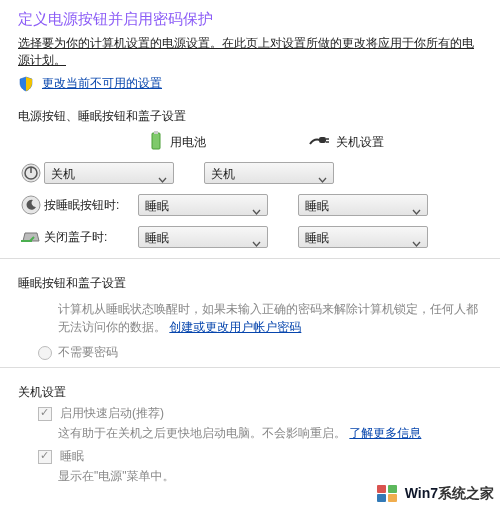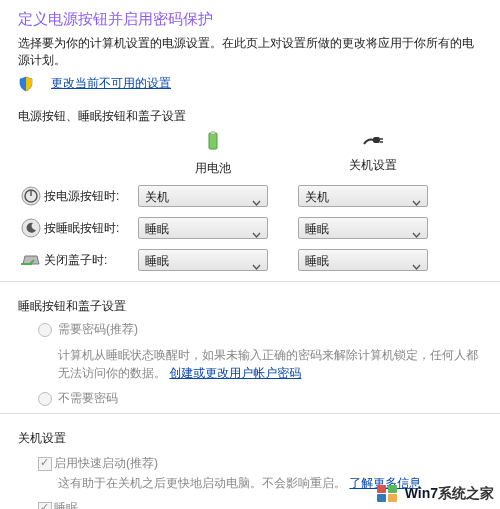--- a/index.html
+++ b/index.html
@@ -19,25 +19,26 @@
 }
 .title {
   color: #8b5cf6;
   font-size: 15px;
   padding: 10px 0 6px 0;
 }
 .subtitle {
   font-size: 12px;
   color: #222;
   margin-bottom: 6px;
+  text-decoration: underline;
 }
 .shield-link {
   display: flex;
   align-items: center;
-  gap: 17px;
+  gap: 8px;
   margin-bottom: 14px;
 }
 .shield-icon svg { display:block; }
 a.link {
   color: #0645ad;
   text-decoration: underline;
   cursor: pointer;
 }
 .section-label {
   font-size: 12px;
@@ -47,21 +48,20 @@
   display: flex;
   align-items: center;
   padding-left: 130px;
   margin: 6px 0 8px 0;
 }
 .header-col {
   width: 130px;
   display: flex;
   align-items: center;
   gap: 6px;
-  flex-direction: column;
 }
 .header-col + .header-col { margin-left: 30px; }
 
 .settings-row {
   display: flex;
   align-items: center;
   margin: 6px 0 10px 0;
 }
 .row-icon { width: 26px; display:flex; justify-content:center; }
 .row-label {
@@ -111,22 +111,22 @@
 }
 .option-desc {
   padding-left: 20px;
   margin-bottom: 8px;
   line-height: 1.5;
   margin-top: 8px;
 }
 .checkbox-row {
   display:flex;
   align-items:center;
-  gap:2px;
-  margin: 8px 0 2px 0;
+  gap:8px;
+  margin: 2px 0 2px 0;
 }
 .checkbox-desc {
   padding-left: 20px;
   margin-bottom: 6px;
   line-height: 1.5;
 }
 .radio-disabled {
   width:12px;height:12px;border:1px solid #bbb;border-radius:50%;background:#f4f4f4;display:inline-block;
 }
 .checkbox-disabled {
@@ -203,21 +203,20 @@
   </div>
 
   <div class="settings-row">
     <span class="row-icon">
       <svg width="20" height="20" viewBox="0 0 20 20">
           <circle cx="10" cy="10" r="9" fill="#e6e6e6" stroke="#999"></circle>
           <circle cx="10" cy="10" r="6" fill="none" stroke="#555" stroke-width="1.5"></circle>
           <line x1="10" y1="4" x2="10" y2="10" stroke="#555" stroke-width="1.5"></line>
         </svg>
     </span>
-    <span class="row-label">按电源按钮时:</span>
     <div class="dropdown">
       <span>关机</span>
       <span class="chev">
           <svg width="9" height="6">
             <path d="M1 1 L4.5 5 L8 1" stroke="#555" fill="none" stroke-width="1.3"></path>
           </svg>
         </span>
     </div>
     <div class="dropdown">
       <span>关机</span>
@@ -279,24 +278,20 @@
             <path d="M1 1 L4.5 5 L8 1" stroke="#555" fill="none" stroke-width="1.3"></path>
           </svg>
         </span>
     </div>
   </div>
 
   <hr class="hr">
 
   <div class="section-label">睡眠按钮和盖子设置</div>
   <div class="section-body">
-    <div class="option-row disabled">
-      <span class="radio-disabled"></span>
-      <span>需要密码(推荐)</span>
-    </div>
     <div class="option-desc disabled">
       <span>计算机从睡眠状态唤醒时，如果未输入正确的密码来解除计算机锁定，任何人都无法访问你的数据。</span>
       <a class="link">创建或更改用户帐户密码</a>
     </div>
     <div class="option-row disabled">
       <span class="radio-disabled"></span>
       <span>不需要密码</span>
     </div>
   </div>
 

